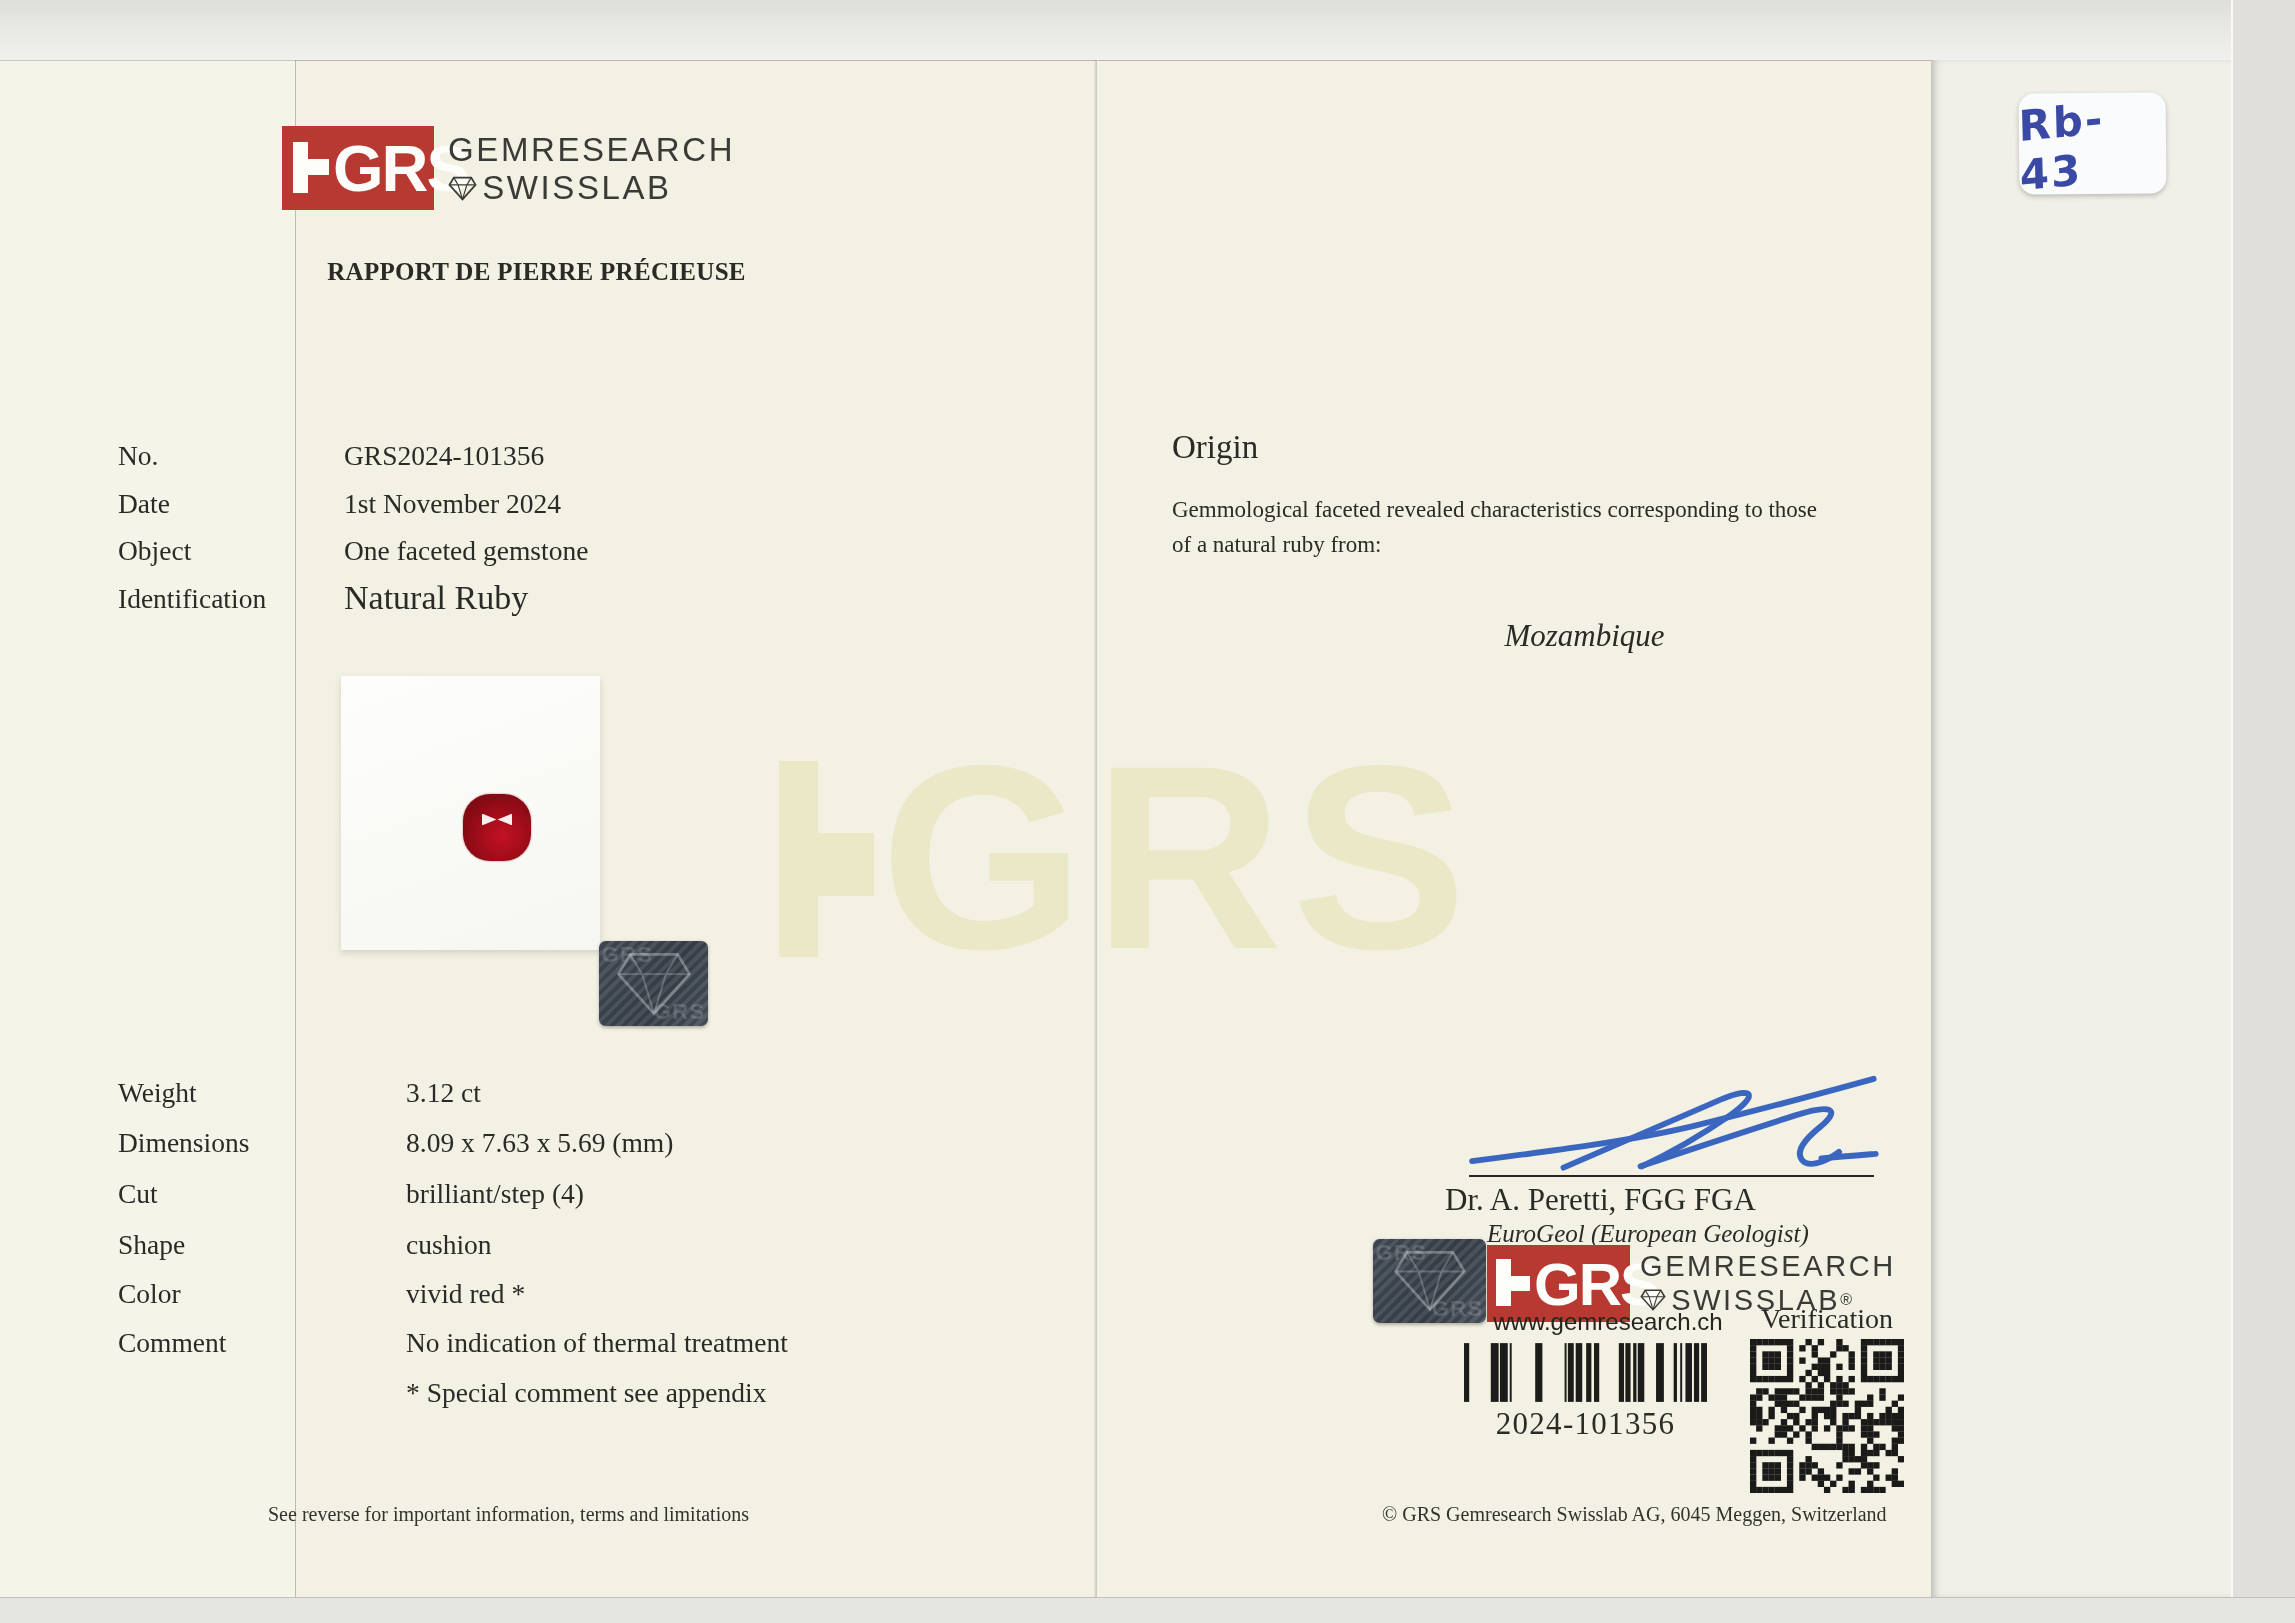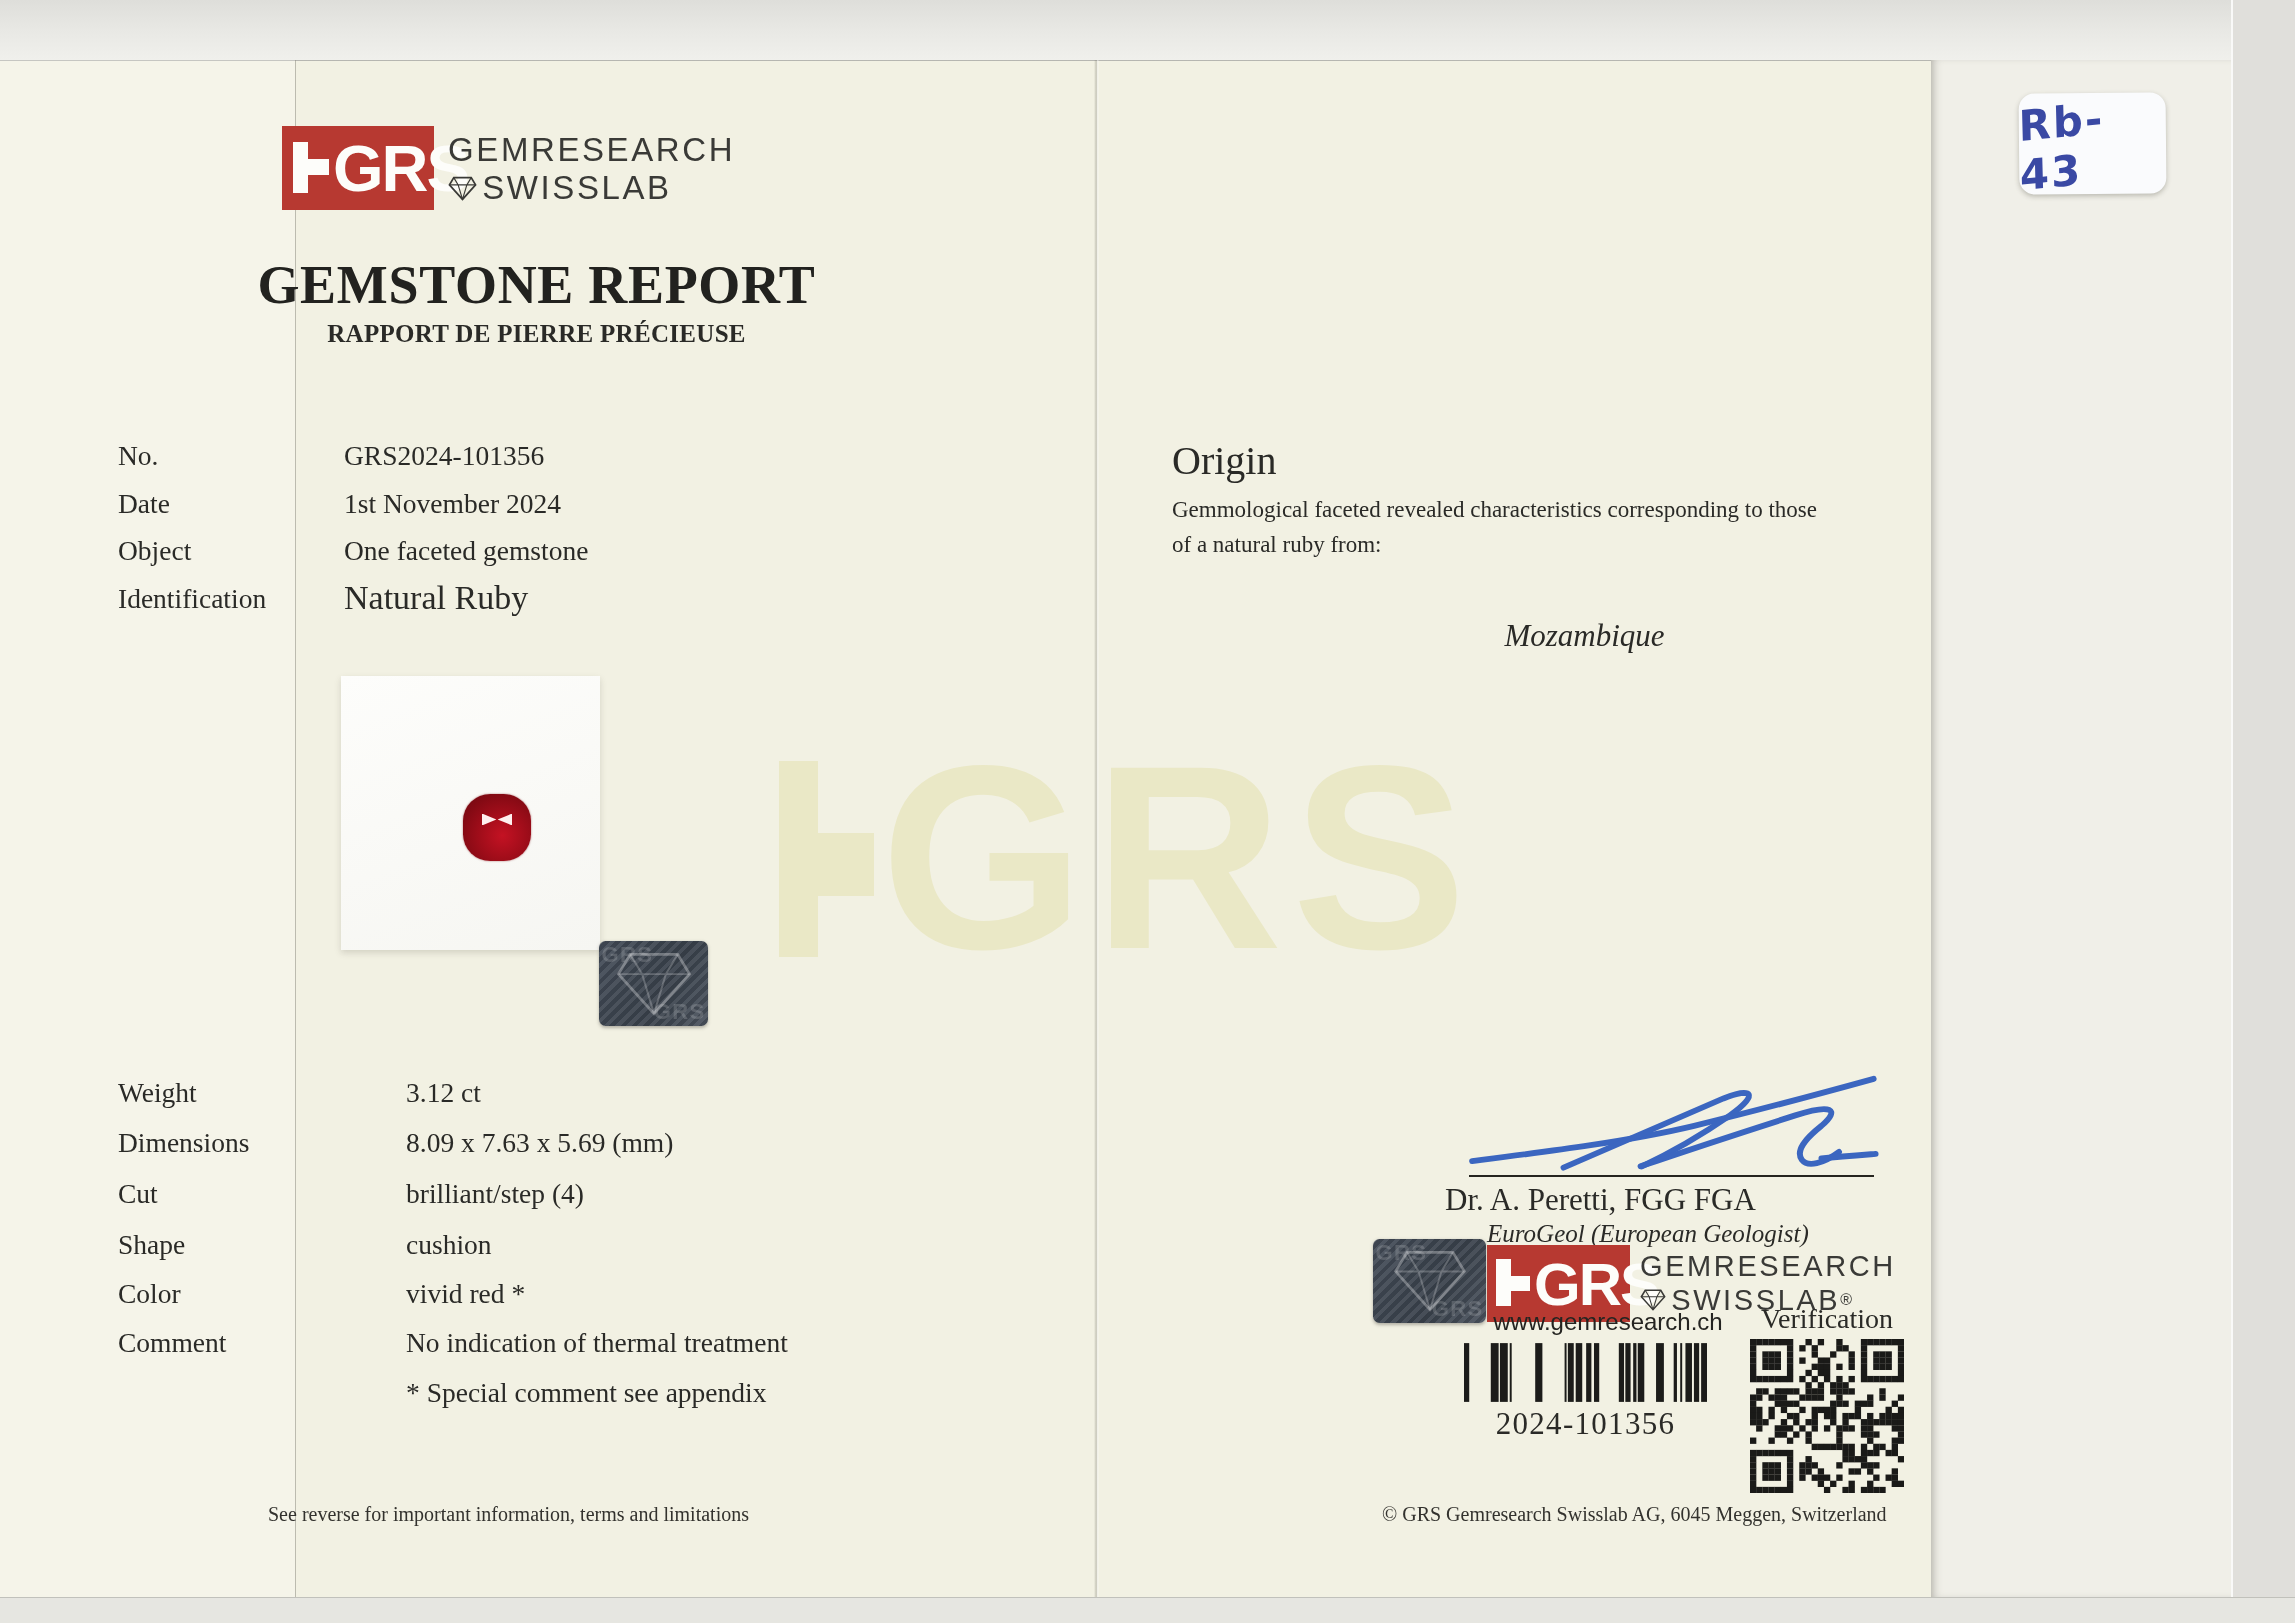--- a/index.html
+++ b/index.html
@@ -96,21 +96,21 @@
     color:rgba(255,255,255,.16);font-size:22px;letter-spacing:1.3px;}
   .holo1{left:599px;top:941px;width:109px;height:85px;}
   .holo2{left:1373px;top:1239px;width:113px;height:84px;}
 
   
   .footer{position:absolute;font-size:20px;color:#33322e;}
   .footer-left{left:268px;top:1503px;}
   .footer-right{left:1382px;top:1503px;}
 
   
-  .origin-h{left:1172px;top:429px;font-size:40px;margin-top:8px;}
+  .origin-h{left:1172px;top:429px;font-size:33px;}
   .origin-p{left:1172px;top:492px;width:890px;font-size:23px;line-height:35px;}
   .origin-result{left:1388px;top:618px;width:393px;text-align:center;font-size:31px;font-style:italic;}
 
   .signature{left:1465px;top:1071px;}
   .sig-line{left:1469px;top:1175px;width:405px;height:2px;background:#26251f;}
   .sig-name{left:1408px;top:1182px;font-size:31px;margin-left:37px;}
   .sig-title{left:1487px;top:1220px;font-size:25px;font-style:italic;}
 
   .logo2{left:1487px;top:1245px;width:143px;height:77px;}
   .logo2 .cross-v{left:9.2px;top:14.4px;width:14.4px;height:47px;}
@@ -165,21 +165,20 @@
       <div class="l2">
         <svg width="29" height="25" viewBox="0 0 40 34">
           <path d="M8 2 L32 2 L38 12 L20 32 L2 12 Z" fill="none" stroke="#3a3a37" stroke-width="2.4"></path>
           <path d="M2 12 L38 12 M8 2 L14 12 L20 32 M32 2 L26 12 L20 32" fill="none" stroke="#3a3a37" stroke-width="1.6"></path>
         </svg>
         <span>SWISSLAB</span>
       </div>
     </div>
 
     <div class="abs title-wrap">
-      <div class="title">GEMSTONE REPORT</div>
       <div class="subtitle2">RAPPORT DE PIERRE PRÉCIEUSE</div>
     </div>
 
     <div class="frow info" style="top:440px">
       <span class="field-label">No.</span>
       <span class="field-value">GRS2024-101356</span>
     </div>
     <div class="frow info" style="top:488px">
       <span class="field-label">Date</span>
       <span class="field-value">1st November 2024</span>

